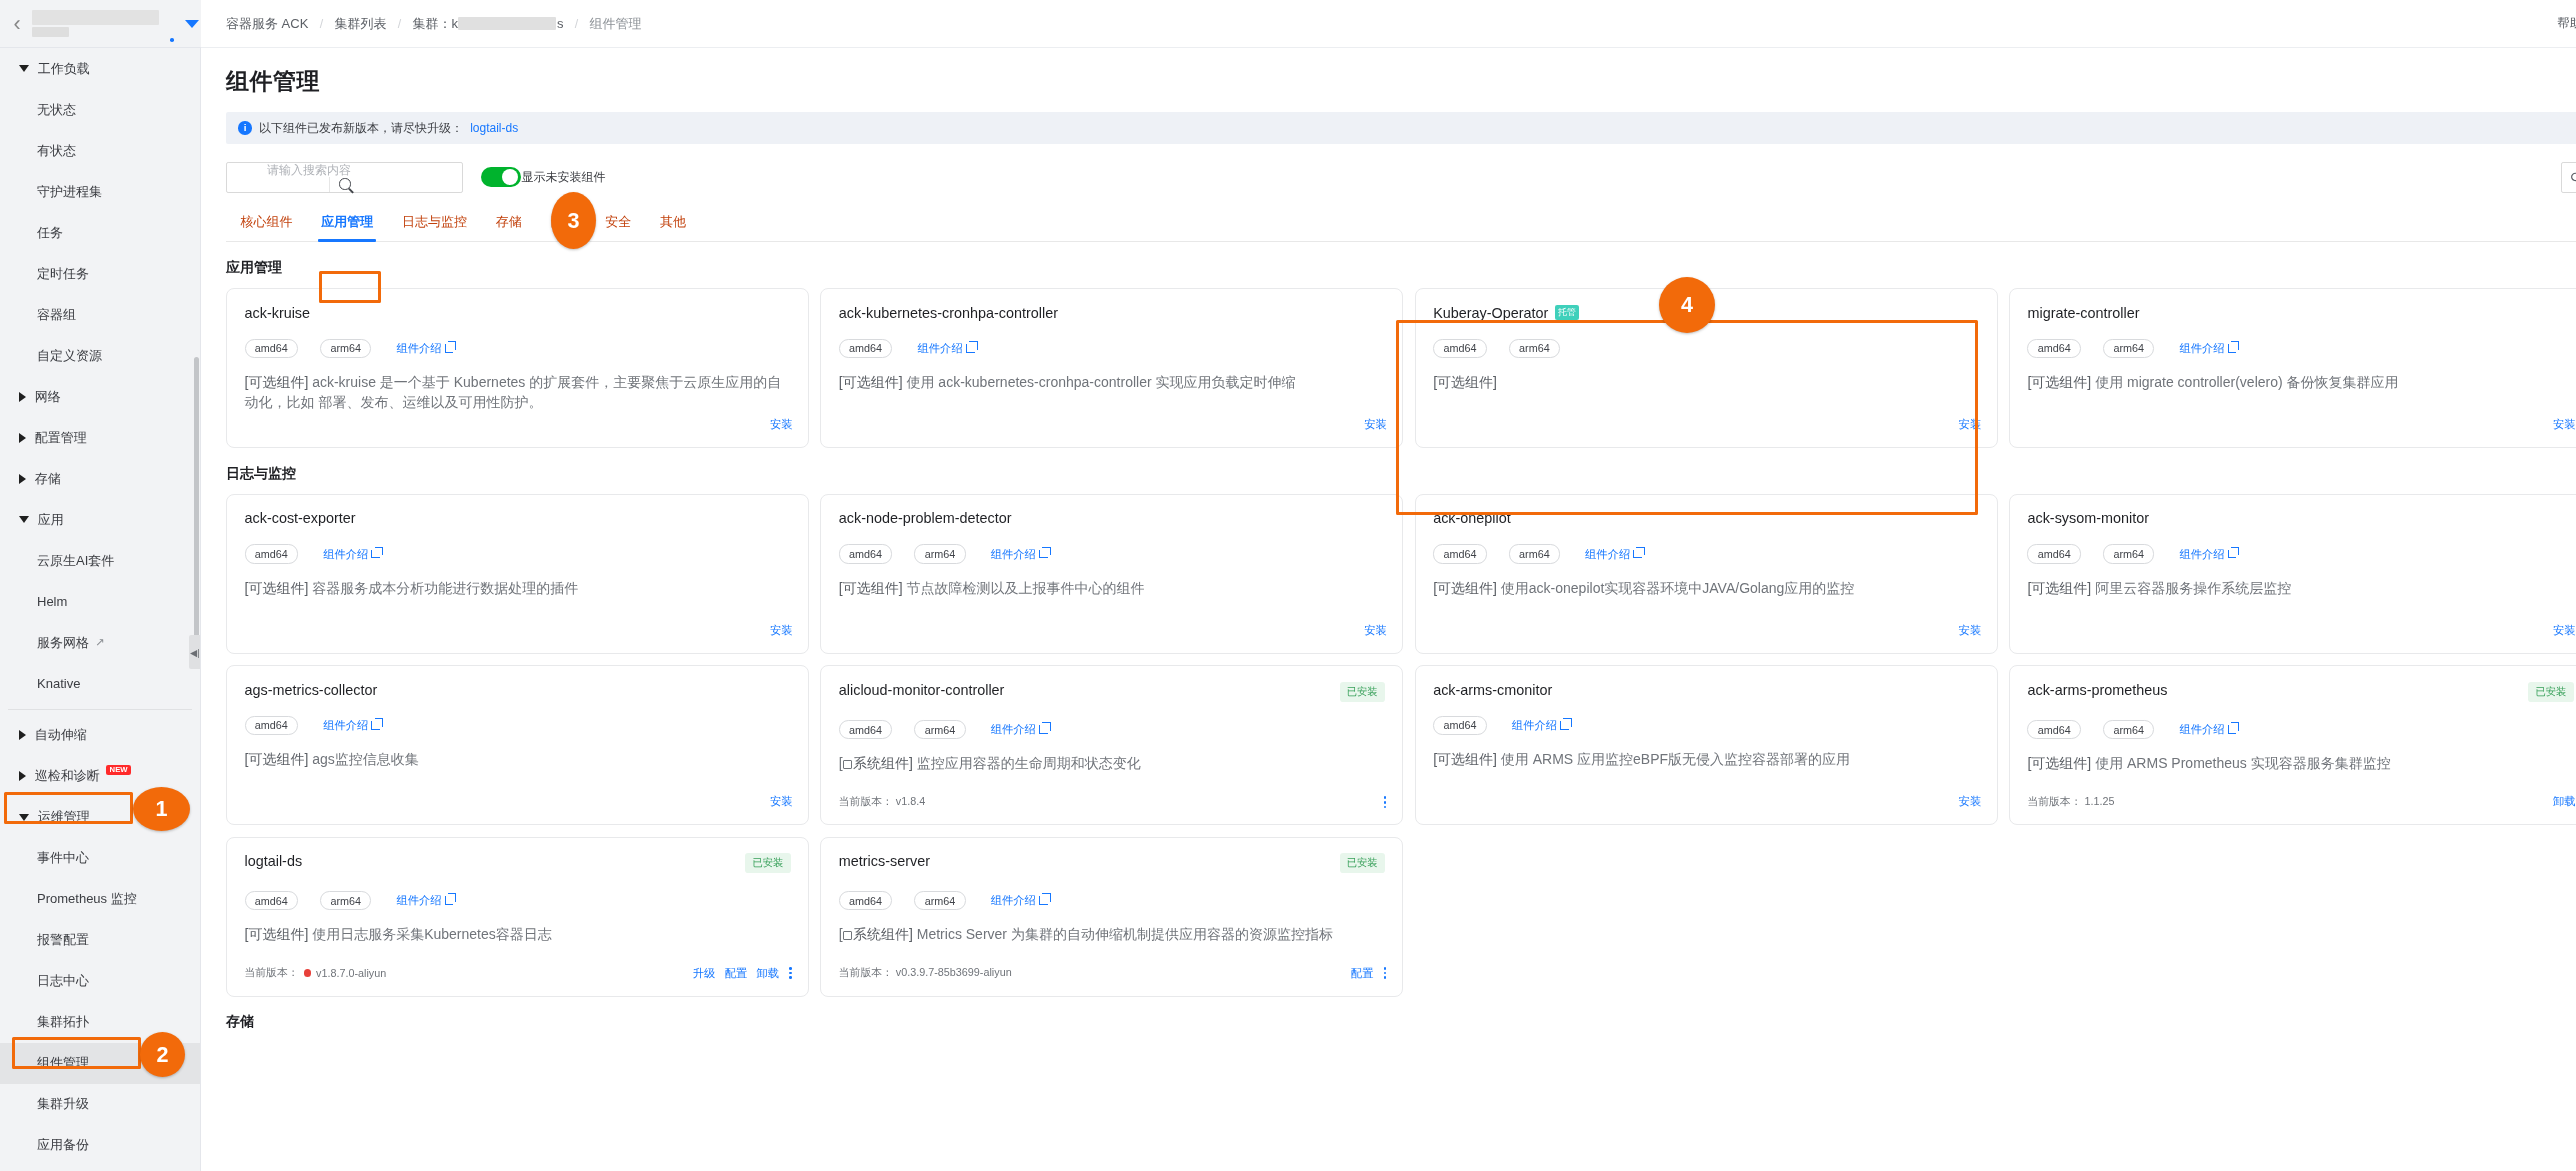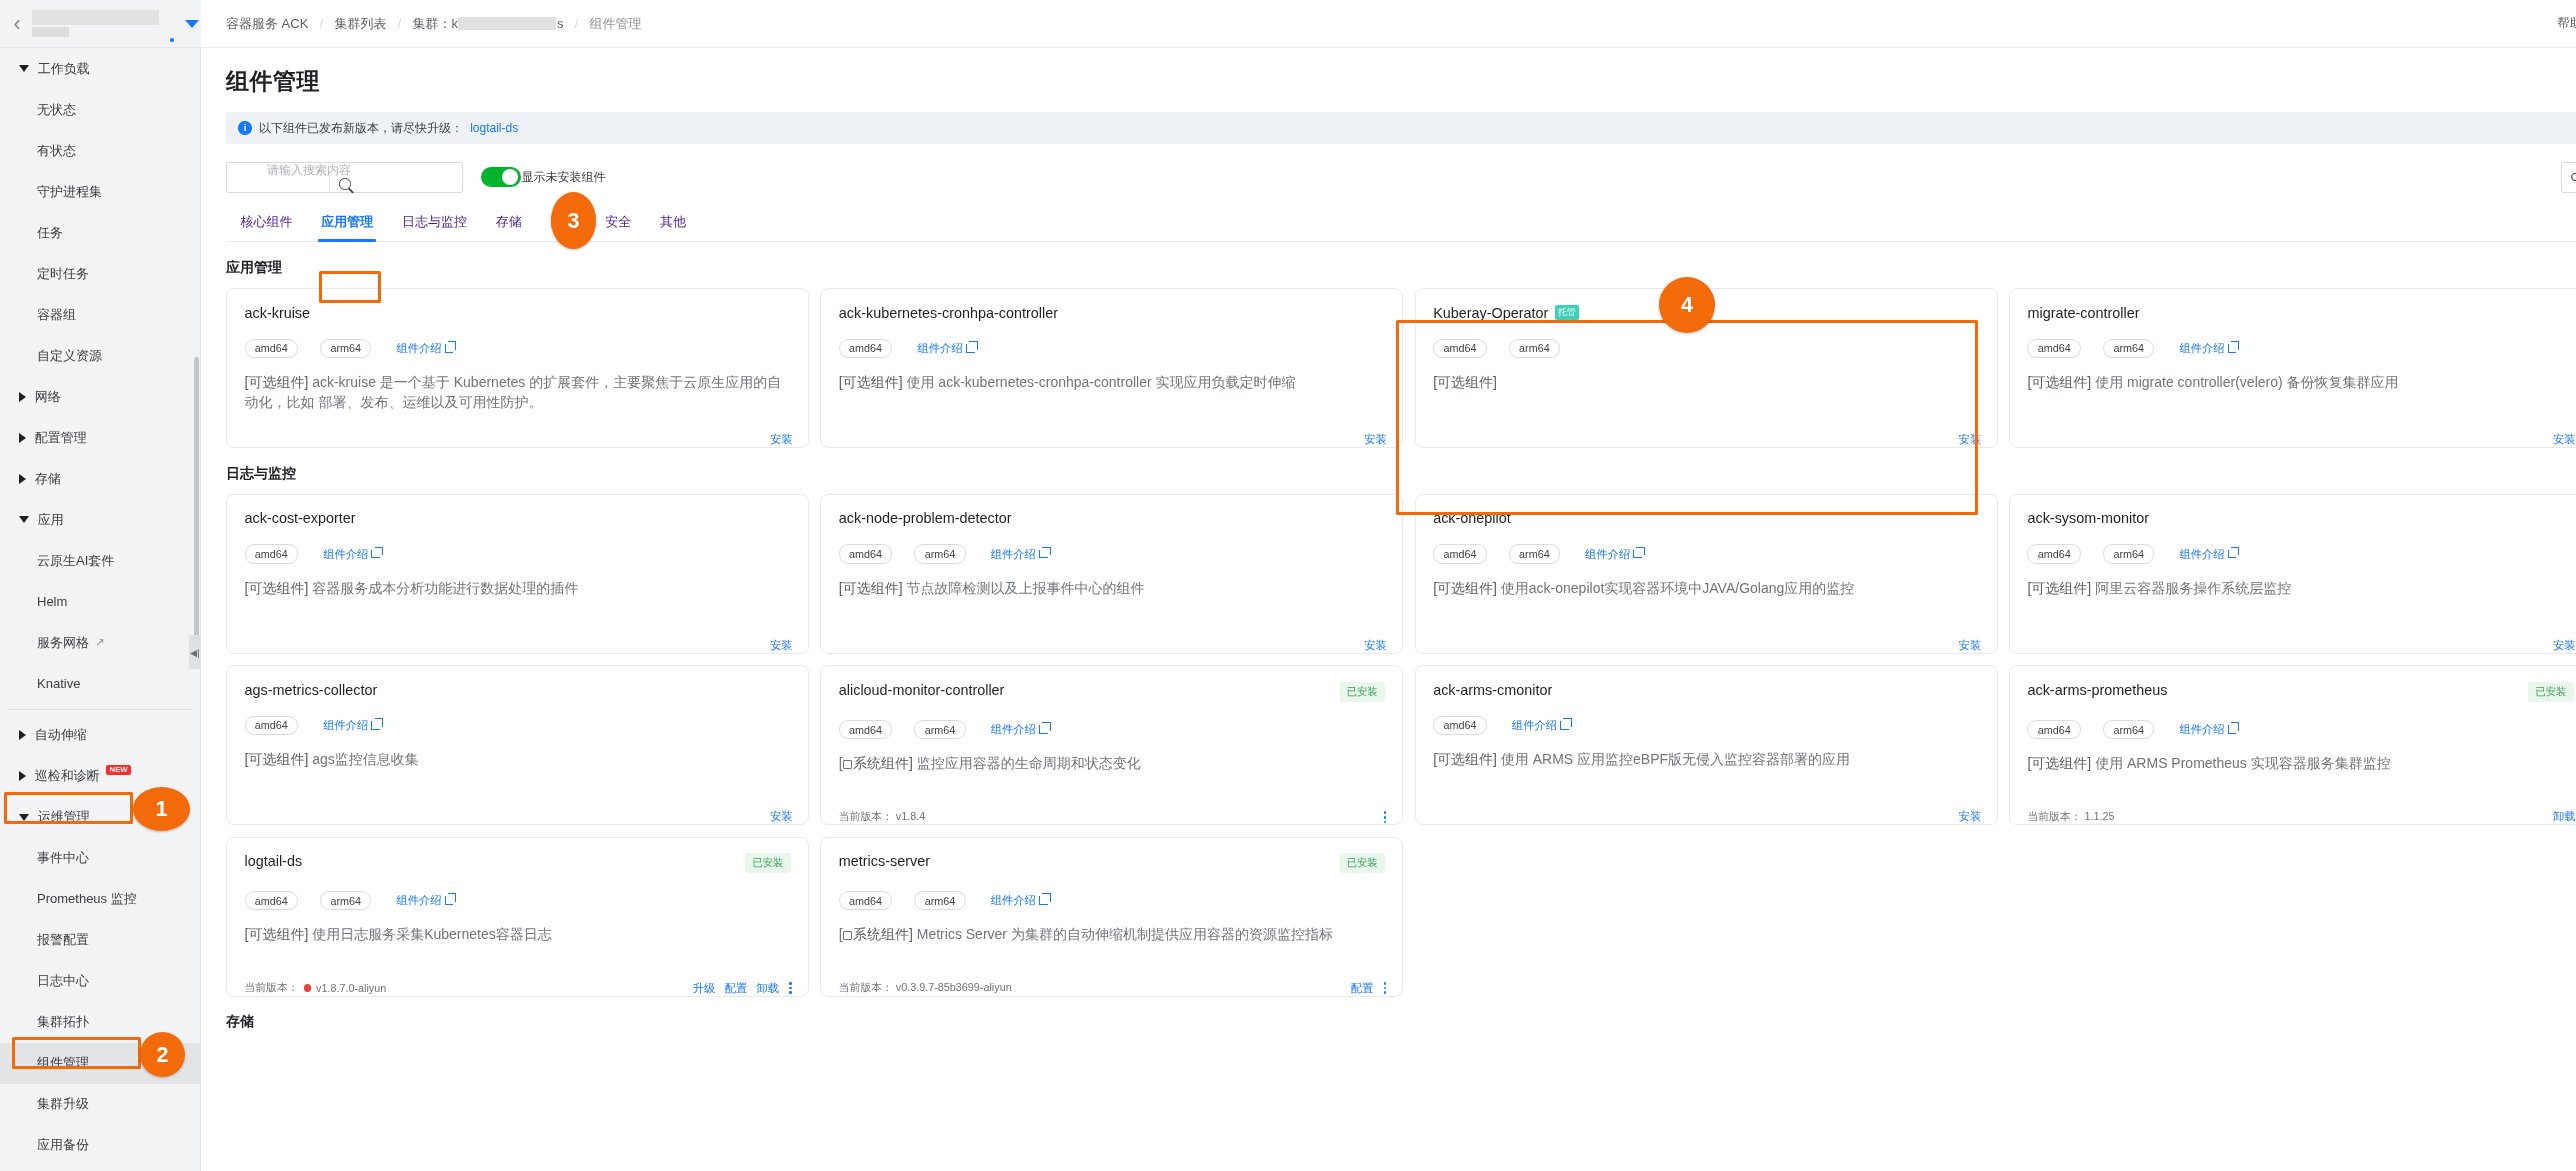--- a/index.html
+++ b/index.html
@@ -78,21 +78,21 @@
   .toggle-wrap { display:flex; align-items:center; gap:1px; }
   .toggle { width:40px;height:20.6px;border-radius:10.3px;background:#00b32d;position:relative;}
   .toggle::after{content:"";position:absolute;width:16.5px;height:16.5px;border-radius:50%;
      background:#fff;top:2.1px;right:2.1px;}
   .toggle-label{font-size:12px;color:#3b3d42;}
   .refresh-btn { position:absolute; right:0; top:0; width:31px;height:31px;border:0.5px solid #d9d9d9;
      border-radius:2.1px; display:flex;align-items:center;justify-content:center;font-size:14.4px;color:#5c6066;}
 
   .tabs { margin-top:13.4px; display:flex; align-items:flex-end; gap:0; border-bottom:0.5px solid #e8e8e8;
      position:relative; }
-  .tab { font-size:13px; color:#4c1d95; padding:7.2px 14.4px 10.3px; cursor:pointer; position:relative;}
+  .tab { font-size:13px; color:#c2410c; padding:7.2px 14.4px 10.3px; cursor:pointer; position:relative;}
   .tab.active { color:#1677ff; font-weight:bold; }
   .tab.active::after { content:""; position:absolute; left:11.3px; right:11.3px; bottom:-0.5px;
      height:2.6px; background:#1677ff; border-radius:1px; }
 
   .section-title { font-size:14px; font-weight:bold; color:#1f2024; margin:16.5px 0 11.3px; }
 
   .grid { display:grid; grid-template-columns:repeat(4,1fr); gap:11.3px; }
   .card { border:0.5px solid #e8e9eb; border-radius:8px; background:#fff; height:160px;
      padding:15.5px 17.5px 11.3px; position:relative; }
   .card-head { display:flex; align-items:flex-start; justify-content:space-between; }
@@ -104,21 +104,21 @@
      padding:2.6px 9.3px; background:#fff; }
   .introlink { color:#1677ff; font-size:11.3px; margin-left:3.1px; display:flex; align-items:center; gap:3.1px;}
   .ext-sq { display:inline-block; width:8.8px;height:8.8px;border:1px solid #1677ff;
      border-right:0;border-top:0; position:relative;}
   .ext-sq::after{content:"";position:absolute;width:7.7px;height:7.7px;border-top:1px solid #1677ff;
      border-right:1px solid #1677ff; left:2.1px; bottom:2.1px;}
   .desc { margin-top:14px; font-size:14px; color:#70747a; line-height:1.45; }
   .desc b { color:#5a5e64; font-weight:normal; }
   .sys-ic { display:inline-block; width:9.3px;height:9.3px;border:1px solid #70747a;border-radius:1px;
      vertical-align:-1px; margin-right:1px;}
-  .card-foot { position:absolute; left:17.5px; right:15.5px; bottom:0; display:flex;
+  .card-foot { position:absolute; left:17.5px; right:15.5px; bottom:15px; display:flex;
      align-items:center; justify-content:space-between; }
   .ver { font-size:10.8px; color:#70747a; display:flex; align-items:center; gap:5.2px;}
   .ver .dot-red { width:7.2px;height:7.2px;border-radius:50%;background:#e8403a; display:inline-block;}
   .actions { display:flex; align-items:center; gap:9.3px; }
   .act { color:#1677ff; font-size:11.3px; cursor:pointer; }
   .kebab { color:#1677ff; font-size:13.4px; letter-spacing:0; line-height:0.6; width:4.1px;
      display:flex; flex-direction:column; align-items:center; gap:2.1px;}
   .kebab i { width:2.6px;height:2.6px;border-radius:50%;background:#1677ff; display:block;}
 
   

